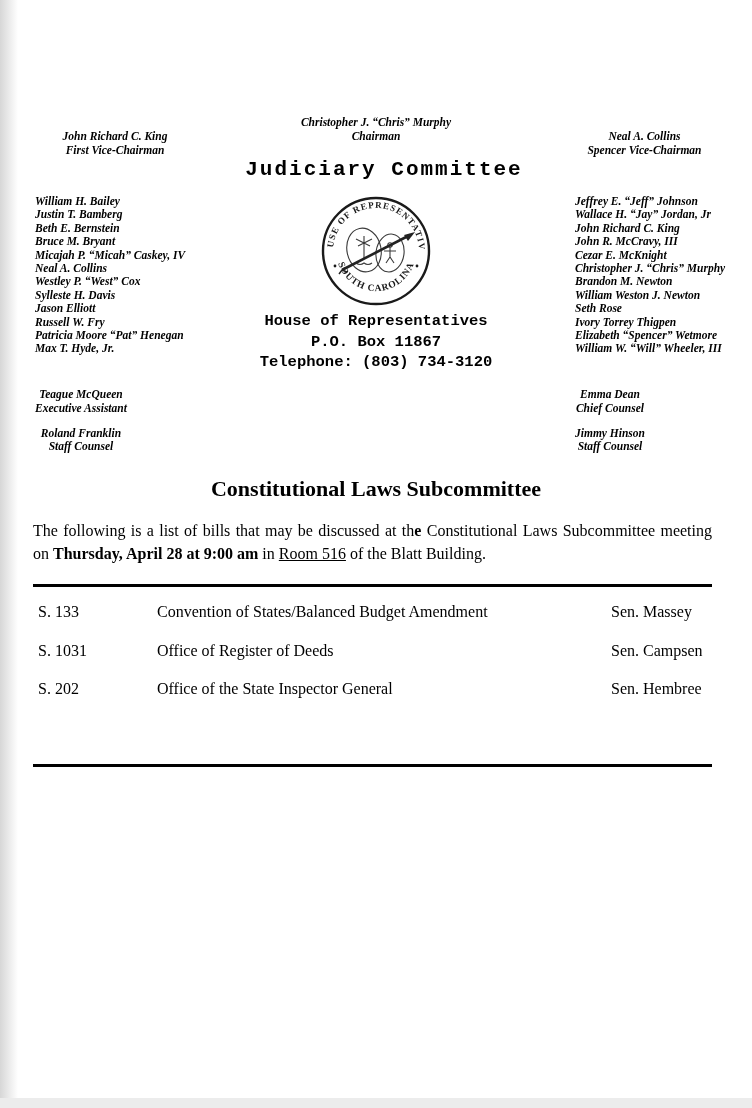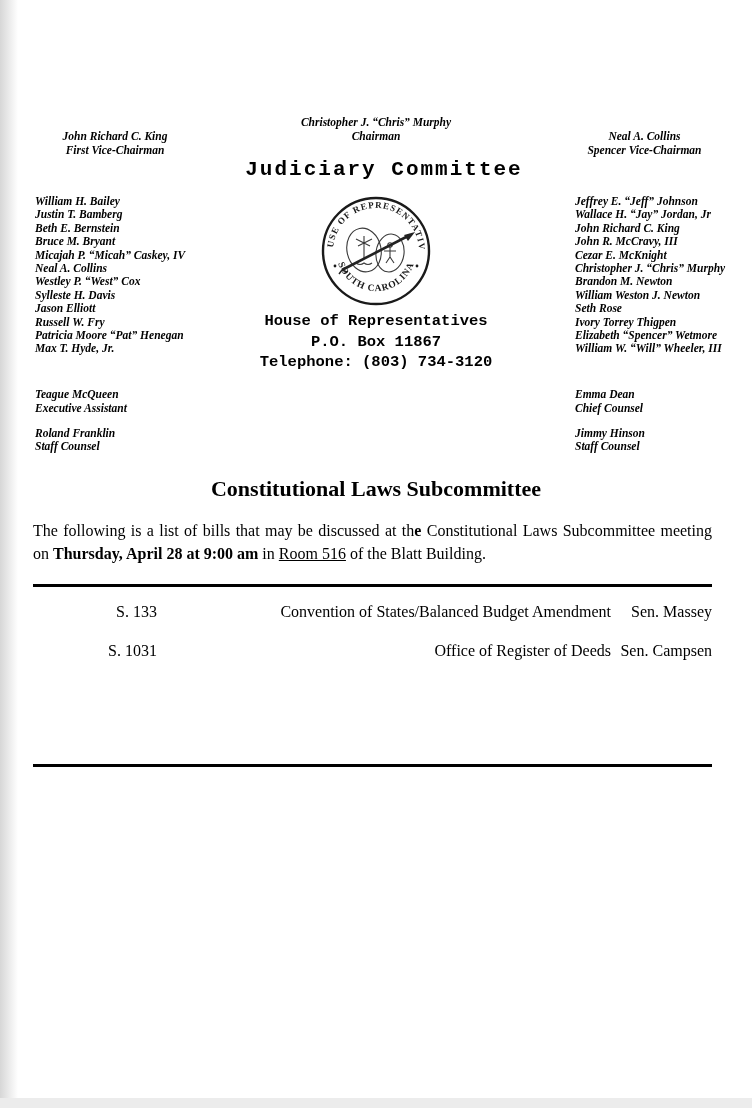--- a/index.html
+++ b/index.html
@@ -50,21 +50,21 @@
     position:absolute; left:0; right:0; top:311px; text-align:center;
     font-family:"Liberation Mono", monospace; font-weight:bold;
     font-size:15.5px; line-height:20.7px;
   }
 
   
   .staff { position:absolute; top:388px;
     font-weight:bold; font-style:italic; font-size:11.5px; line-height:13.5px; }
   .staff-left { left:35px; }
   .staff-right { left:575px; }
-  .staff-entry { margin-bottom:11.5px; }
+  .staff-entry { margin-bottom:11.5px;text-align:center; }
 
   .sub-title {
     position:absolute; left:0; right:0; top:476px; text-align:center;
     font-weight:bold; font-size:22px; line-height:26px;
   }
 
   .notice {
     position:absolute; left:33px; width:679px; top:519px;
     font-size:16px; line-height:23px;
   }
@@ -75,21 +75,20 @@
   .rule { position:absolute; left:33px; width:679px; height:2.5px; background:#000; }
   .rule-top { top:584px; }
   .rule-bottom { top:764px; }
 
   .bills { position:absolute; left:33px; width:679px; top:602px; }
   .bill-row {
     display:grid; grid-template-columns:119px 454px auto;
     padding-left:5px;
     font-size:16px; line-height:19.2px;
     margin-bottom:19.5px;
-    text-align:right;
   }
 </style>
 </head>
 <body>
 
 <div class="page-shadow-left"></div>
 
 <div class="officer officer-chairman">
   <div>Christopher J. “Chris” Murphy</div>
   <div>Chairman</div>
@@ -243,17 +242,22 @@
       <span>Convention of States/Balanced Budget Amendment</span>
       <span>Sen. Massey</span>
     </div>
 
     <div class="bill-row">
       <span>S. 1031</span>
       <span>Office of Register of Deeds</span>
       <span>Sen. Campsen</span>
     </div>
 
+    <div class="bill-row">
+      <span>S. 202</span>
+      <span>Office of the State Inspector General</span>
+      <span>Sen. Hembree</span>
+    </div>
 
   </div>
 <div class="rule rule-bottom"></div>
 
 <div class="bottom-strip"></div>
 
 </body></html>

